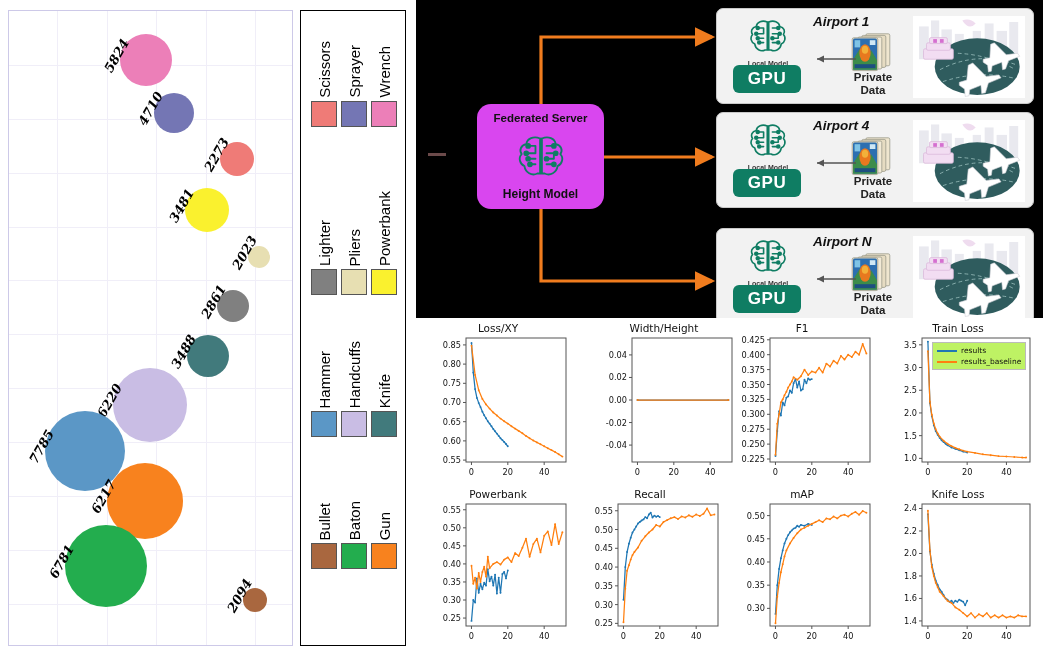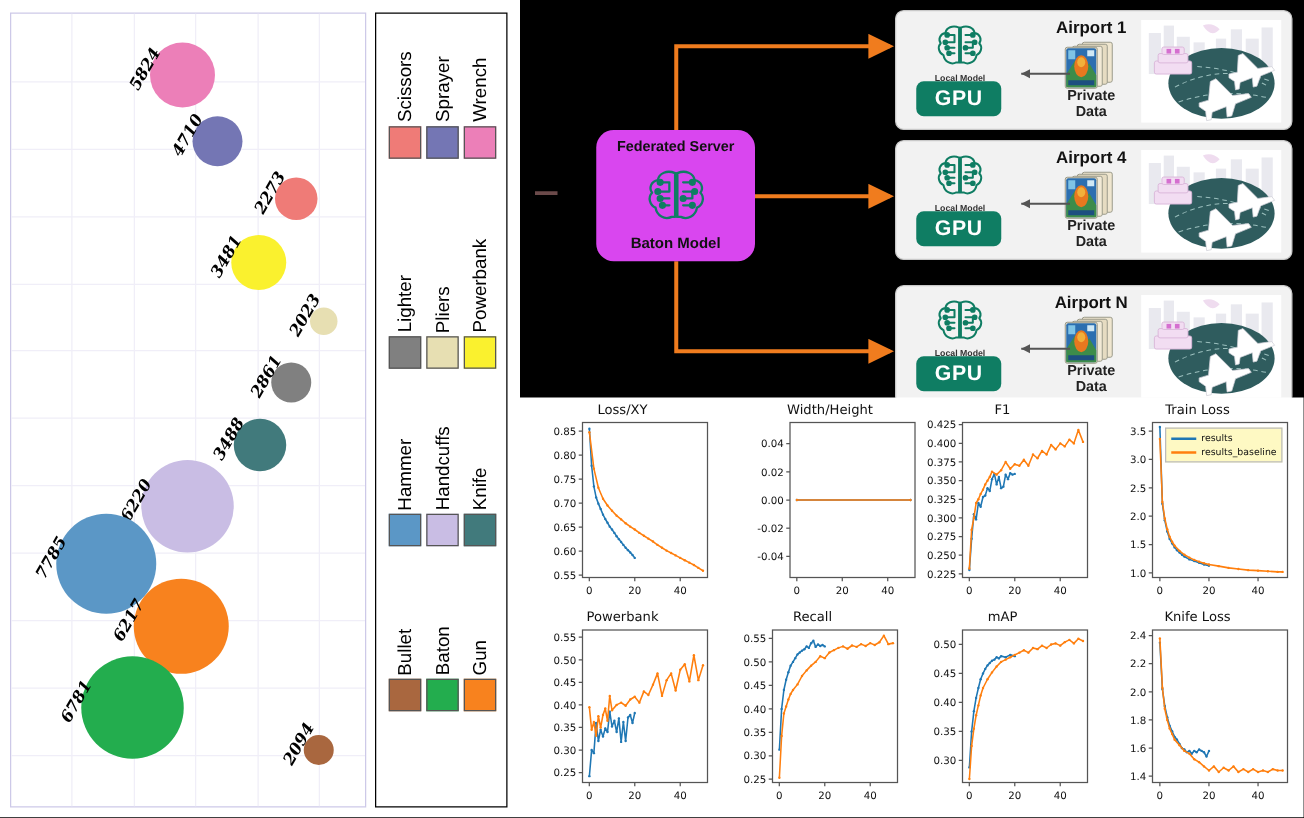--- a/index.html
+++ b/index.html
@@ -41,34 +41,34 @@
 
   .arrowSvg{position:absolute;left:0;top:0;width:627px;height:318px;pointer-events:none;}
 
   .client{position:absolute;background:#f2f2f2;border:1px solid #c9c9c9;border-radius:7px;
           box-sizing:border-box;}
   .cliBrainWrap{position:absolute;left:14px;top:8px;width:74px;text-align:center;}
   .cliLocal{font-family:"Liberation Sans",sans-serif;font-weight:700;font-size:7px;color:#333;margin-top:1px;}
   .gpu{position:absolute;left:16px;bottom:10px;width:68px;height:28px;background:#0f7d63;
        border-radius:6px;color:#fff;font-family:"Liberation Sans",sans-serif;font-weight:700;
        font-size:17px;display:flex;align-items:center;justify-content:center;letter-spacing:.5px;}
-  .cliTitle{position:absolute;left:96px;top:5px;width:120px;text-align:center;
-            font-family:"Liberation Sans",sans-serif;font-weight:700;font-size:13.5px;color:#111;}
+  .cliTitle{position:absolute;left:96px;top:5px;width:120px;
+            font-family:"Liberation Sans",sans-serif;font-weight:700;font-size:13.5px;color:#111;font-style:italic;}
   .cliData{position:absolute;left:96px;bottom:6px;width:120px;text-align:center;
            font-family:"Liberation Sans",sans-serif;font-weight:700;font-size:11.5px;color:#222;line-height:1.15;}
   .photoStack{position:absolute;left:128px;top:20px;width:56px;height:48px;}
   .airportImg{position:absolute;right:8px;top:7px;width:112px;height:82px;background:#fff;}
 
   
   #panelC{position:absolute;left:416px;top:318px;width:627px;height:336px;background:#fff;}
   .cell{position:absolute;}
   .ctitle{position:absolute;top:0;left:0;width:100%;text-align:center;
           font-family:"DejaVu Sans",sans-serif;font-size:10.5px;color:#111;}
   .miniplot{position:absolute;}
-  .legbox{position:absolute;border:1px solid #bbb;background:#fef9c3;padding:2px 4px;
+  .legbox{position:absolute;border:1px solid #bbb;background:#bef264;padding:2px 4px;
           font-family:"DejaVu Sans",sans-serif;font-size:7.5px;color:#111;}
   .legline{display:flex;align-items:center;gap:4px;height:11px;}
   .legdash{width:20px;height:2px;display:block;}
 </style>
 </head>
 <body>
 
 <div id="root">
 
   <div id="panelA">
@@ -200,21 +200,21 @@
           <circle cx="16" cy="14" r="2.1" fill="#0f7d63"></circle>
             <circle cx="14" cy="22" r="2.1" fill="#0f7d63"></circle>
           <circle cx="16" cy="28" r="2.1" fill="#0f7d63"></circle>
             <circle cx="18" cy="34" r="2.1" fill="#0f7d63"></circle>
           <circle cx="44" cy="14" r="2.1" fill="#0f7d63"></circle>
             <circle cx="46" cy="22" r="2.1" fill="#0f7d63"></circle>
           <circle cx="36" cy="28" r="2.1" fill="#0f7d63"></circle>
             <circle cx="44" cy="34" r="2.1" fill="#0f7d63"></circle>
         </g>
       </svg>
-      <div class="srvSub">Baton Model</div>
+      <div class="srvSub">Height Model</div>
     </div>
 
     <div id="clientHost">
         <div class="client" style="left: 300px; top: 8px; width: 318px; height: 96px;">
           <div class="cliBrainWrap"><svg width="44" height="38" viewBox="0 0 60 50">
     <g fill="none" stroke="#0f7d63" stroke-width="2.2" stroke-linecap="round" stroke-linejoin="round">
       <path d="M29,6 C22,3 15,6 14,12 C8,13 6,19 9,23 C5,27 7,34 12,36 C13,43 20,47 26,44 L29,44 Z"></path>
       <path d="M31,6 C38,3 45,6 46,12 C52,13 54,19 51,23 C55,27 53,34 48,36 C47,43 40,47 34,44 L31,44 Z"></path>
       <path d="M18,14 L24,14 L24,22 L16,22 M24,28 L18,28 M24,34 L20,34 M36,14 L42,14 M36,22 L44,22 L44,28 L38,28 M36,34 L42,34 M30,6 L30,44"></path>
       <circle cx="16" cy="14" r="2" fill="#0f7d63"></circle>

